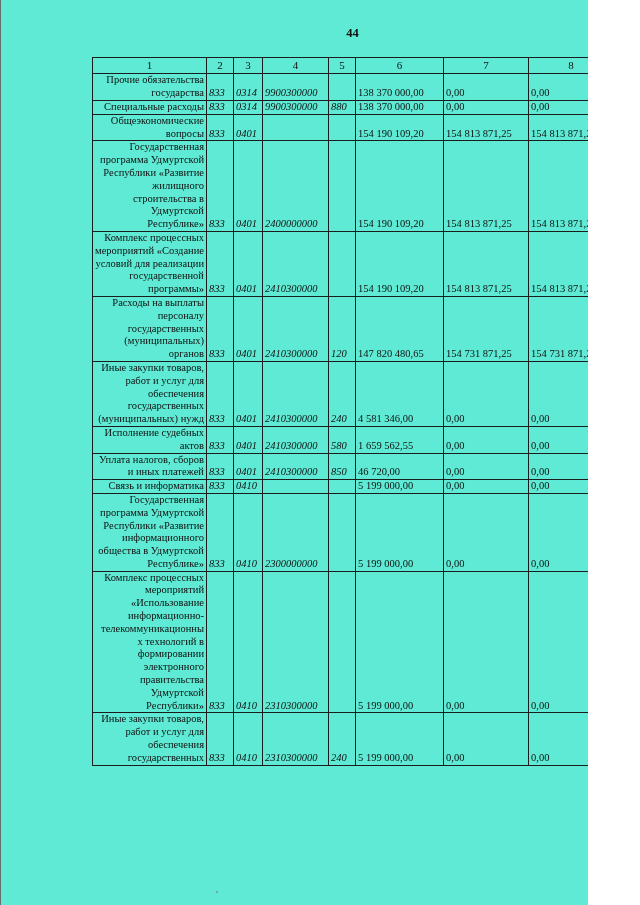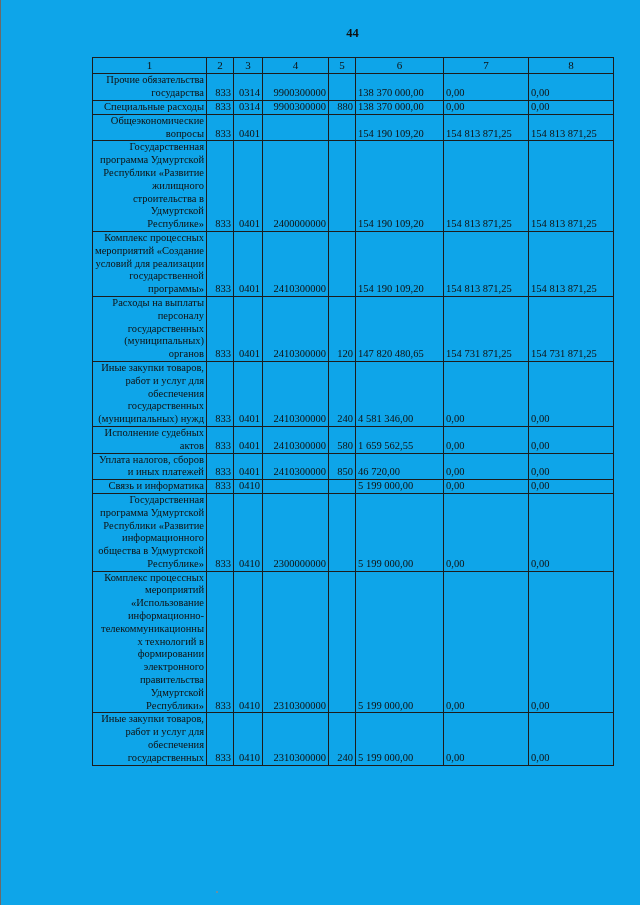--- a/index.html
+++ b/index.html
@@ -4,23 +4,23 @@
 <style>
   html, body {
     margin: 0;
     padding: 0;
     background: #ffffff;
     font-family: "Liberation Serif", "DejaVu Serif", serif;
     color: #111111;
   }
   .page {
     position: relative;
-    width: 640px;
+    width: 588px;
     height: 905px;
-    background: #0ea5e9;
+    background: #5eead4;
     overflow: hidden;
   }
   .scan-edge {
     position: absolute;
     left: 0;
     top: 0;
     width: 1px;
     height: 905px;
     background: #6a6a6a;
   }
@@ -57,22 +57,23 @@
     font-size: 11px;
   }
   td.c-name {
     text-align: right;
     vertical-align: top;
     padding-left: 3px;
     padding-right: 2px;
     overflow-wrap: break-word;
   }
   td.c-code {
-    text-align: right;
+    text-align: left;
     vertical-align: bottom;
+    font-style: italic;
   }
   td.c-amt {
     text-align: left;
     vertical-align: bottom;
     padding-right: 2px;
     white-space: nowrap;
   }
   .scan-dot {
     position: absolute;
     left: 216px;

